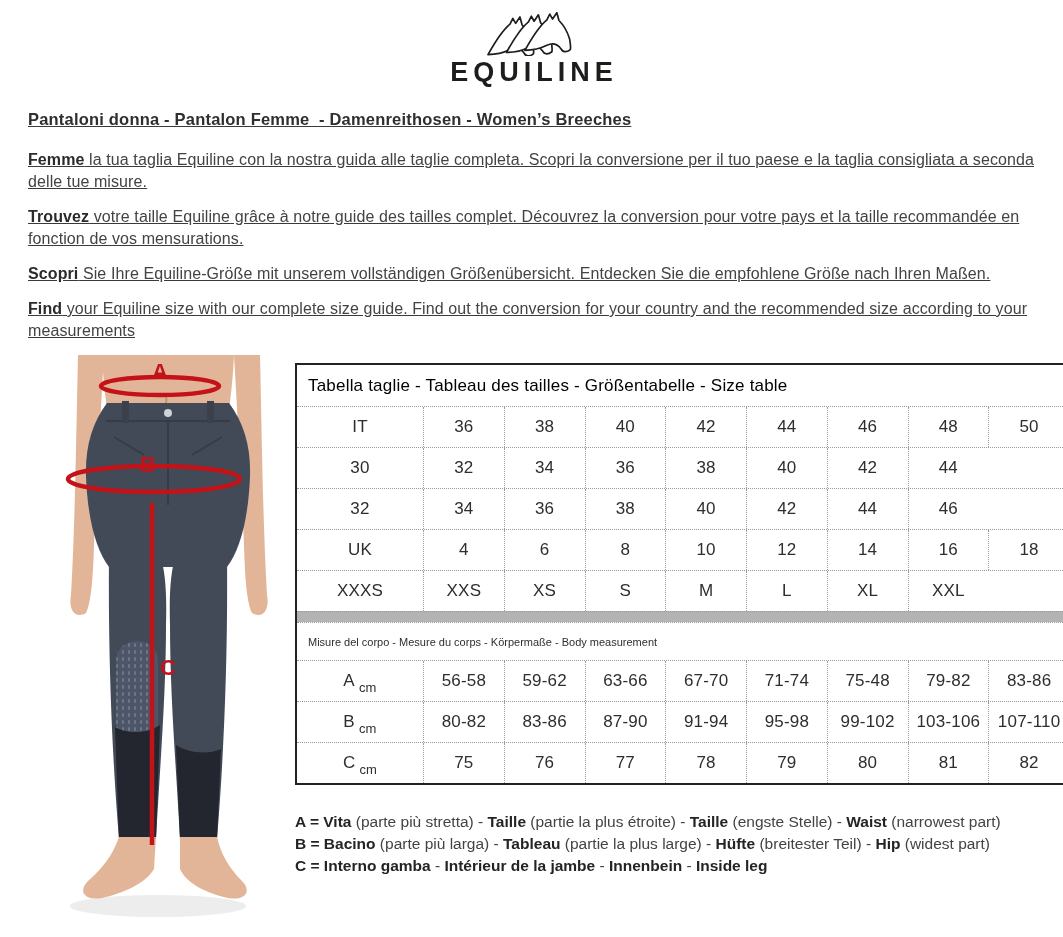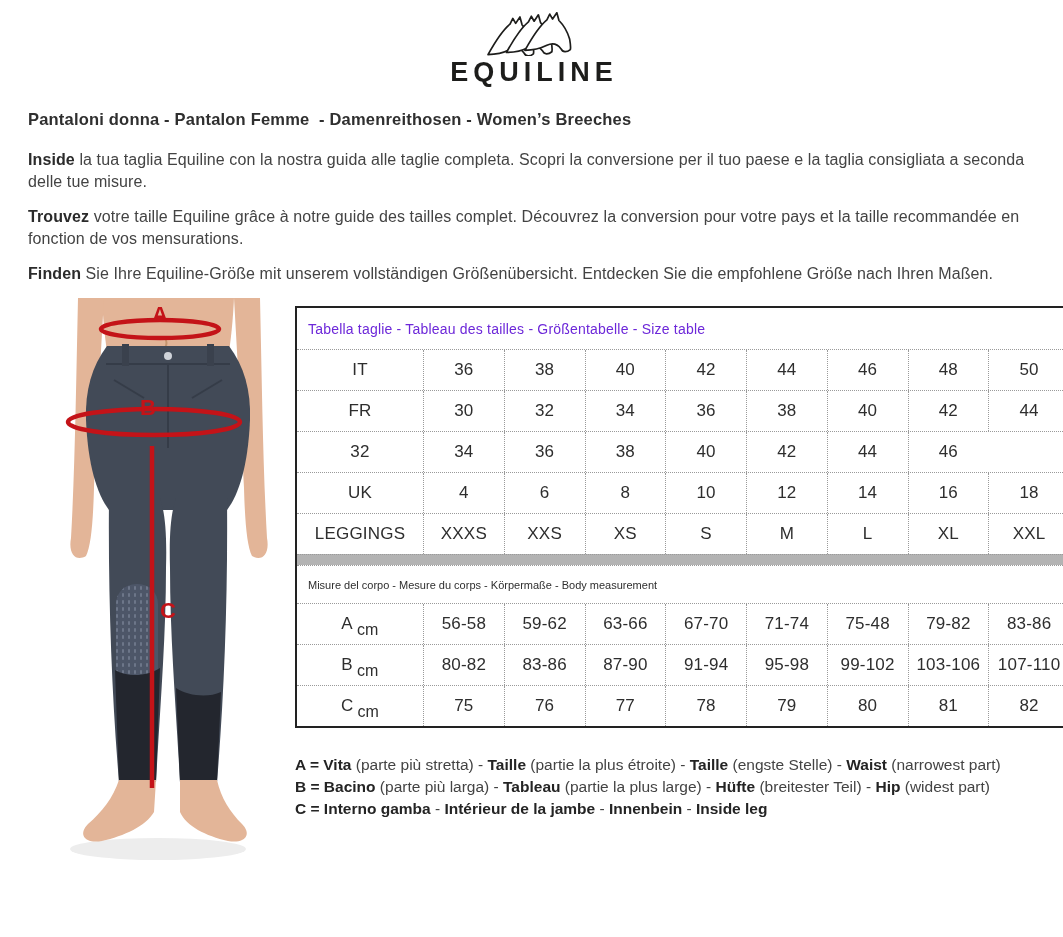--- a/index.html
+++ b/index.html
@@ -6,21 +6,21 @@
   html,body { width:1063px; height:937px; background:#ffffff; overflow:hidden;
     font-family:"Liberation Sans", sans-serif; color:#3a3a3a; }
   .page { position:relative; width:1063px; height:709px; }
 
   
   .logo-wrap { padding-top:12px; display:flex; flex-direction:column; align-items:center; }
   .brand-text { font-size:27px; font-weight:bold; letter-spacing:5px; padding-left:5px;
     color:#1d1d1b; margin-top:1px; }
 
   
-  .content { padding-left:28px; padding-right:20px; }
+  .content { padding-left:28px; padding-right:20px;text-decoration:underline; }
   .doc-title { margin-top:22px; font-size:16.5px; font-weight:bold; color:#2f2f2f;
     letter-spacing:0.2px; white-space:pre-wrap; }
   .paras { margin-top:20px; max-width:1015px; }
   .paras p { font-size:16px; line-height:22px; letter-spacing:0.1px; color:#434343;
     margin-bottom:13px; }
   .paras p b { color:#2b2b2b; }
 
   
   .main { position:relative; height:575px; margin-top:6px; }
   .figure { position:absolute; left:20px; top:0; }
@@ -28,22 +28,22 @@
   .table-wrap { position:absolute; left:267px; top:8px; width:776px; }
   .size-table { border:2px solid #222222; background:#fff; }
   .trow { display:grid; grid-template-columns:126px repeat(8, 1fr); height:41px; }
   .trow:not(:first-child) { border-top:1px dotted #9a9a9a; }
   .trow.full { display:flex; align-items:center; padding-left:11px; }
   .trow.band { height:11px; background:#b3b3b3; display:block; }
   .trow.mtitle { height:38px; }
   .cell { display:flex; align-items:center; justify-content:center;
     font-size:17px; color:#2e2e2e; letter-spacing:0.2px; }
   .cell + .cell { border-left:1px dotted #9a9a9a; }
-  .cell small { font-size:16px; margin-left:4px; margin-top:12px;text-align:center; }
-  .ttl { font-size:14px; color:#6d28d9; letter-spacing:0.2px; }
+  .cell small { font-size:13px; margin-left:4px; margin-top:12px;text-align:center; }
+  .ttl { font-size:17px; color:#000000; letter-spacing:0.2px; }
   .mttl { font-size:11px; color:#2e2e2e; }
 
   
   .legend { margin-top:26px; }
   .legend .lline { font-size:15.5px; line-height:22px; color:#434343; }
   .legend .lline b { color:#242424; }
 </style>
 </head>
 <body>
 
@@ -57,23 +57,24 @@
       <use href="#hh" x="0" y="6" fill="#ffffff" stroke="#1d1d1b" stroke-width="2.4" stroke-linejoin="round"></use>
       <use href="#hh" x="26" y="3" fill="#ffffff" stroke="#1d1d1b" stroke-width="2.4" stroke-linejoin="round"></use>
       <use href="#hh" x="52" y="0" fill="#ffffff" stroke="#1d1d1b" stroke-width="2.4" stroke-linejoin="round"></use>
     </svg>
     <div class="brand-text">EQUILINE</div>
   </div>
 
   <div class="content">
     <div class="doc-title">Pantaloni donna - Pantalon Femme  - Damenreithosen - Women’s Breeches</div>
     <div class="paras">
-        <p><b>Inside</b> la tua taglia Equiline con la nostra guida alle taglie completa. Scopri la conversione per il tuo paese e la taglia consigliata a seconda delle tue misure.</p>
+        <p><b>Femme</b> la tua taglia Equiline con la nostra guida alle taglie completa. Scopri la conversione per il tuo paese e la taglia consigliata a seconda delle tue misure.</p>
         <p><b>Trouvez</b> votre taille Equiline grâce à notre guide des tailles complet. Découvrez la conversion pour votre pays et la taille recommandée en fonction de vos mensurations.</p>
-        <p><b>Finden</b> Sie Ihre Equiline-Größe mit unserem vollständigen Größenübersicht. Entdecken Sie die empfohlene Größe nach Ihren Maßen.</p>
+        <p><b>Scopri</b> Sie Ihre Equiline-Größe mit unserem vollständigen Größenübersicht. Entdecken Sie die empfohlene Größe nach Ihren Maßen.</p>
+        <p><b>Find</b> your Equiline size with our complete size guide. Find out the conversion for your country and the recommended size according to your measurements</p>
       </div>
 
     <div class="main">
 
       <svg class="figure" width="242" height="574" viewBox="0 0 242 574">
         <defs>
           <pattern id="grip" width="6" height="7" patternUnits="userSpaceOnUse">
             <rect x="2" y="1" width="2" height="4" rx="1" fill="#6d7689"></rect>
           </pattern>
         </defs>
@@ -126,21 +127,20 @@
               <div class="cell">36</div>
               <div class="cell">38</div>
               <div class="cell">40</div>
               <div class="cell">42</div>
               <div class="cell">44</div>
               <div class="cell">46</div>
               <div class="cell">48</div>
               <div class="cell">50</div>
             </div>
             <div class="trow">
-              <div class="cell">FR</div>
               <div class="cell">30</div>
               <div class="cell">32</div>
               <div class="cell">34</div>
               <div class="cell">36</div>
               <div class="cell">38</div>
               <div class="cell">40</div>
               <div class="cell">42</div>
               <div class="cell">44</div>
             </div>
             <div class="trow">
@@ -158,21 +158,20 @@
               <div class="cell">4</div>
               <div class="cell">6</div>
               <div class="cell">8</div>
               <div class="cell">10</div>
               <div class="cell">12</div>
               <div class="cell">14</div>
               <div class="cell">16</div>
               <div class="cell">18</div>
             </div>
             <div class="trow">
-              <div class="cell">LEGGINGS</div>
               <div class="cell">XXXS</div>
               <div class="cell">XXS</div>
               <div class="cell">XS</div>
               <div class="cell">S</div>
               <div class="cell">M</div>
               <div class="cell">L</div>
               <div class="cell">XL</div>
               <div class="cell">XXL</div>
             </div>
             <div class="trow band"></div>

